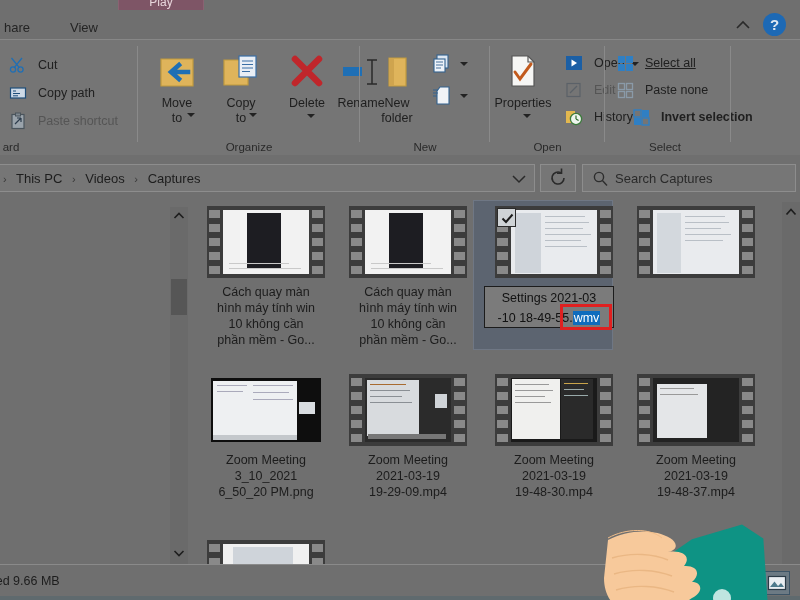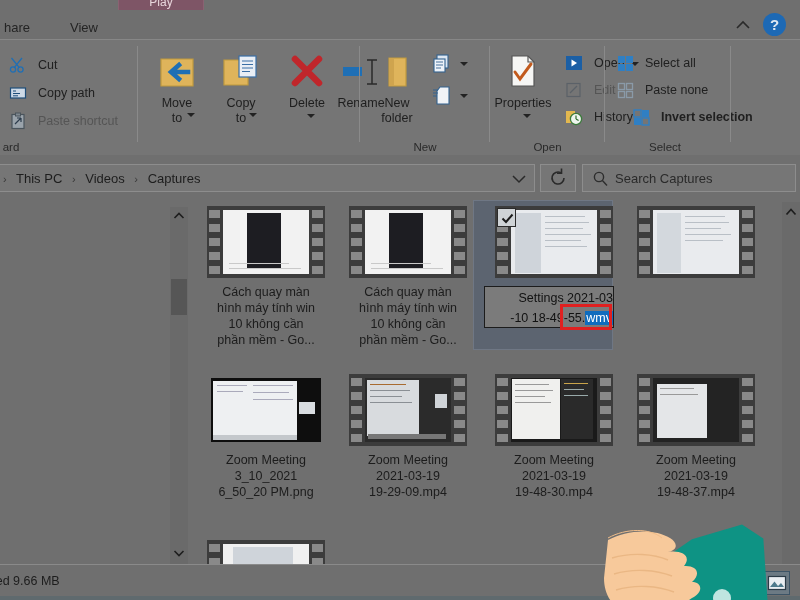--- a/index.html
+++ b/index.html
@@ -118,21 +118,21 @@
   .checkbox {
     position:absolute; left:2px; top:2px; width:19px; height:19px;
     background:#cfd3d6; border:1px solid #2b2b2b; z-index:6;
   }
   .checkbox svg { position:absolute; left:2px; top:2px; }
 
   
   .renamebox {
     position:absolute; left:0; top:80px; width:130px; height:42px;
     background:#7b7b7b; border:1px solid #1c1c1c; z-index:7;
-    font-size:12.5px; line-height:20px; color:#111; text-align:right; padding-top:1px;
+    font-size:12.5px; line-height:20px; color:#111; text-align:center; padding-top:1px;
   }
   .rn-sel { background:#0f6cbd; color:#fff; padding:0 1px; }
   .red-ring {
     position:absolute; left:76px; top:98px; width:52px; height:26px;
     border:3px solid #e02020; z-index:8;
   }
 
   
   .hand { position:absolute; left:602px; top:316px; width:168px; height:140px; z-index:20; pointer-events:none; }
 
@@ -244,20 +244,21 @@
         <div class="bico">
           <svg width="44" height="36" viewBox="0 0 44 36">
             <rect x="4" y="13" width="19" height="9" fill="#1f6fb5"></rect>
             <path d="M28 6 h10 M28 30 h10 M33 6 v24" stroke="#2a2a2a" stroke-width="1.5" fill="none"></path>
             <path d="M23 9 h14 M23 27 h14" stroke="#2a2a2a" stroke-width="1.2" fill="none" opacity="0"></path>
           </svg>
         </div>
         <div>Rename</div>
       </div>
 
+      <div class="grp-label">Organize</div>
       <div class="sep"></div>
     </div>
 
     <div class="grp grp-new">
       <div class="big-cmd" style="left:8px; width:58px;">
         <div class="bico">
           <svg width="34" height="38" viewBox="0 0 34 38">
             <path d="M9 5 h17 v28 h-17 z" fill="#dfb45b" stroke="#c09a3e" stroke-width="1.2"></path>
             <path d="M9 5 h5 v28 h-5 z" fill="#cfa44e"></path>
           </svg>
@@ -328,21 +329,21 @@
             <path d="M12 12 L12 8.5 M12 12 L14.6 13.6" stroke="#2e6b2e" stroke-width="1.2"></path>
           </svg>
         </span>
         <span>History</span>
       </div>
       <div class="grp-label">Open</div>
       <div class="sep"></div>
     </div>
 
     <div class="grp grp-select">
-      <div class="small-cmd" style="left:10px; top:10px;">
+      <div class="small-cmd" style="left:10px; top:10px;text-decoration:underline;">
         <span class="small-ico">
           <svg width="20" height="20" viewBox="0 0 20 20">
             <rect x="3" y="3" width="7" height="7" fill="#2f7fc4"></rect>
               <rect x="11" y="3" width="7" height="7" fill="#2f7fc4"></rect>
             <rect x="3" y="11" width="7" height="7" fill="#2f7fc4"></rect>
               <rect x="11" y="11" width="7" height="7" fill="#2f7fc4"></rect>
           </svg>
         </span>
         <span>Select all</span>
       </div>

